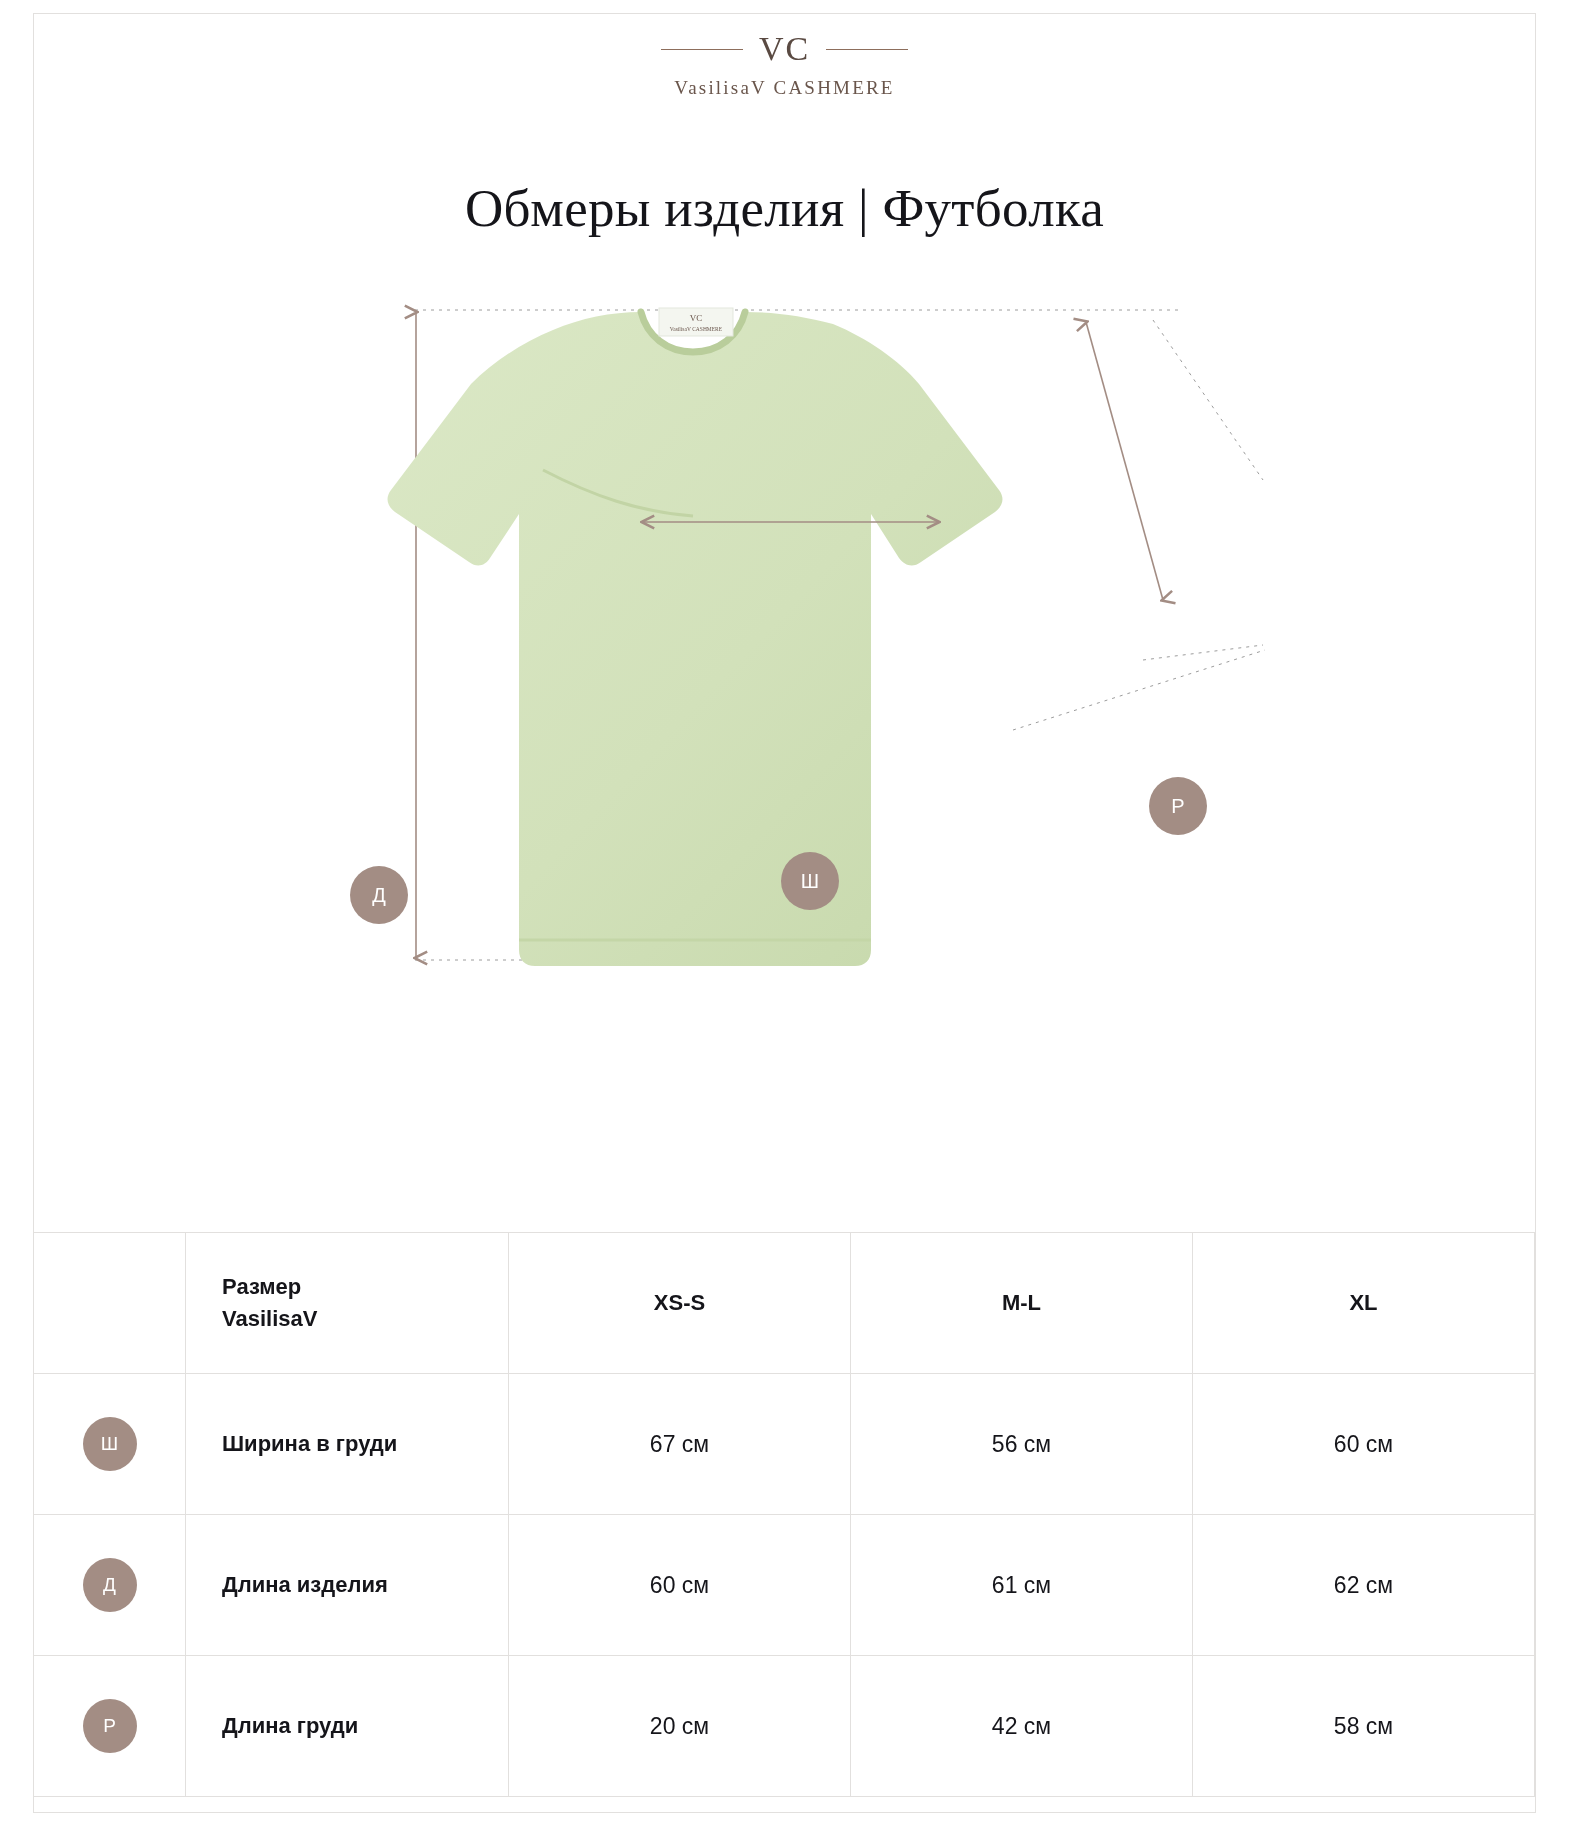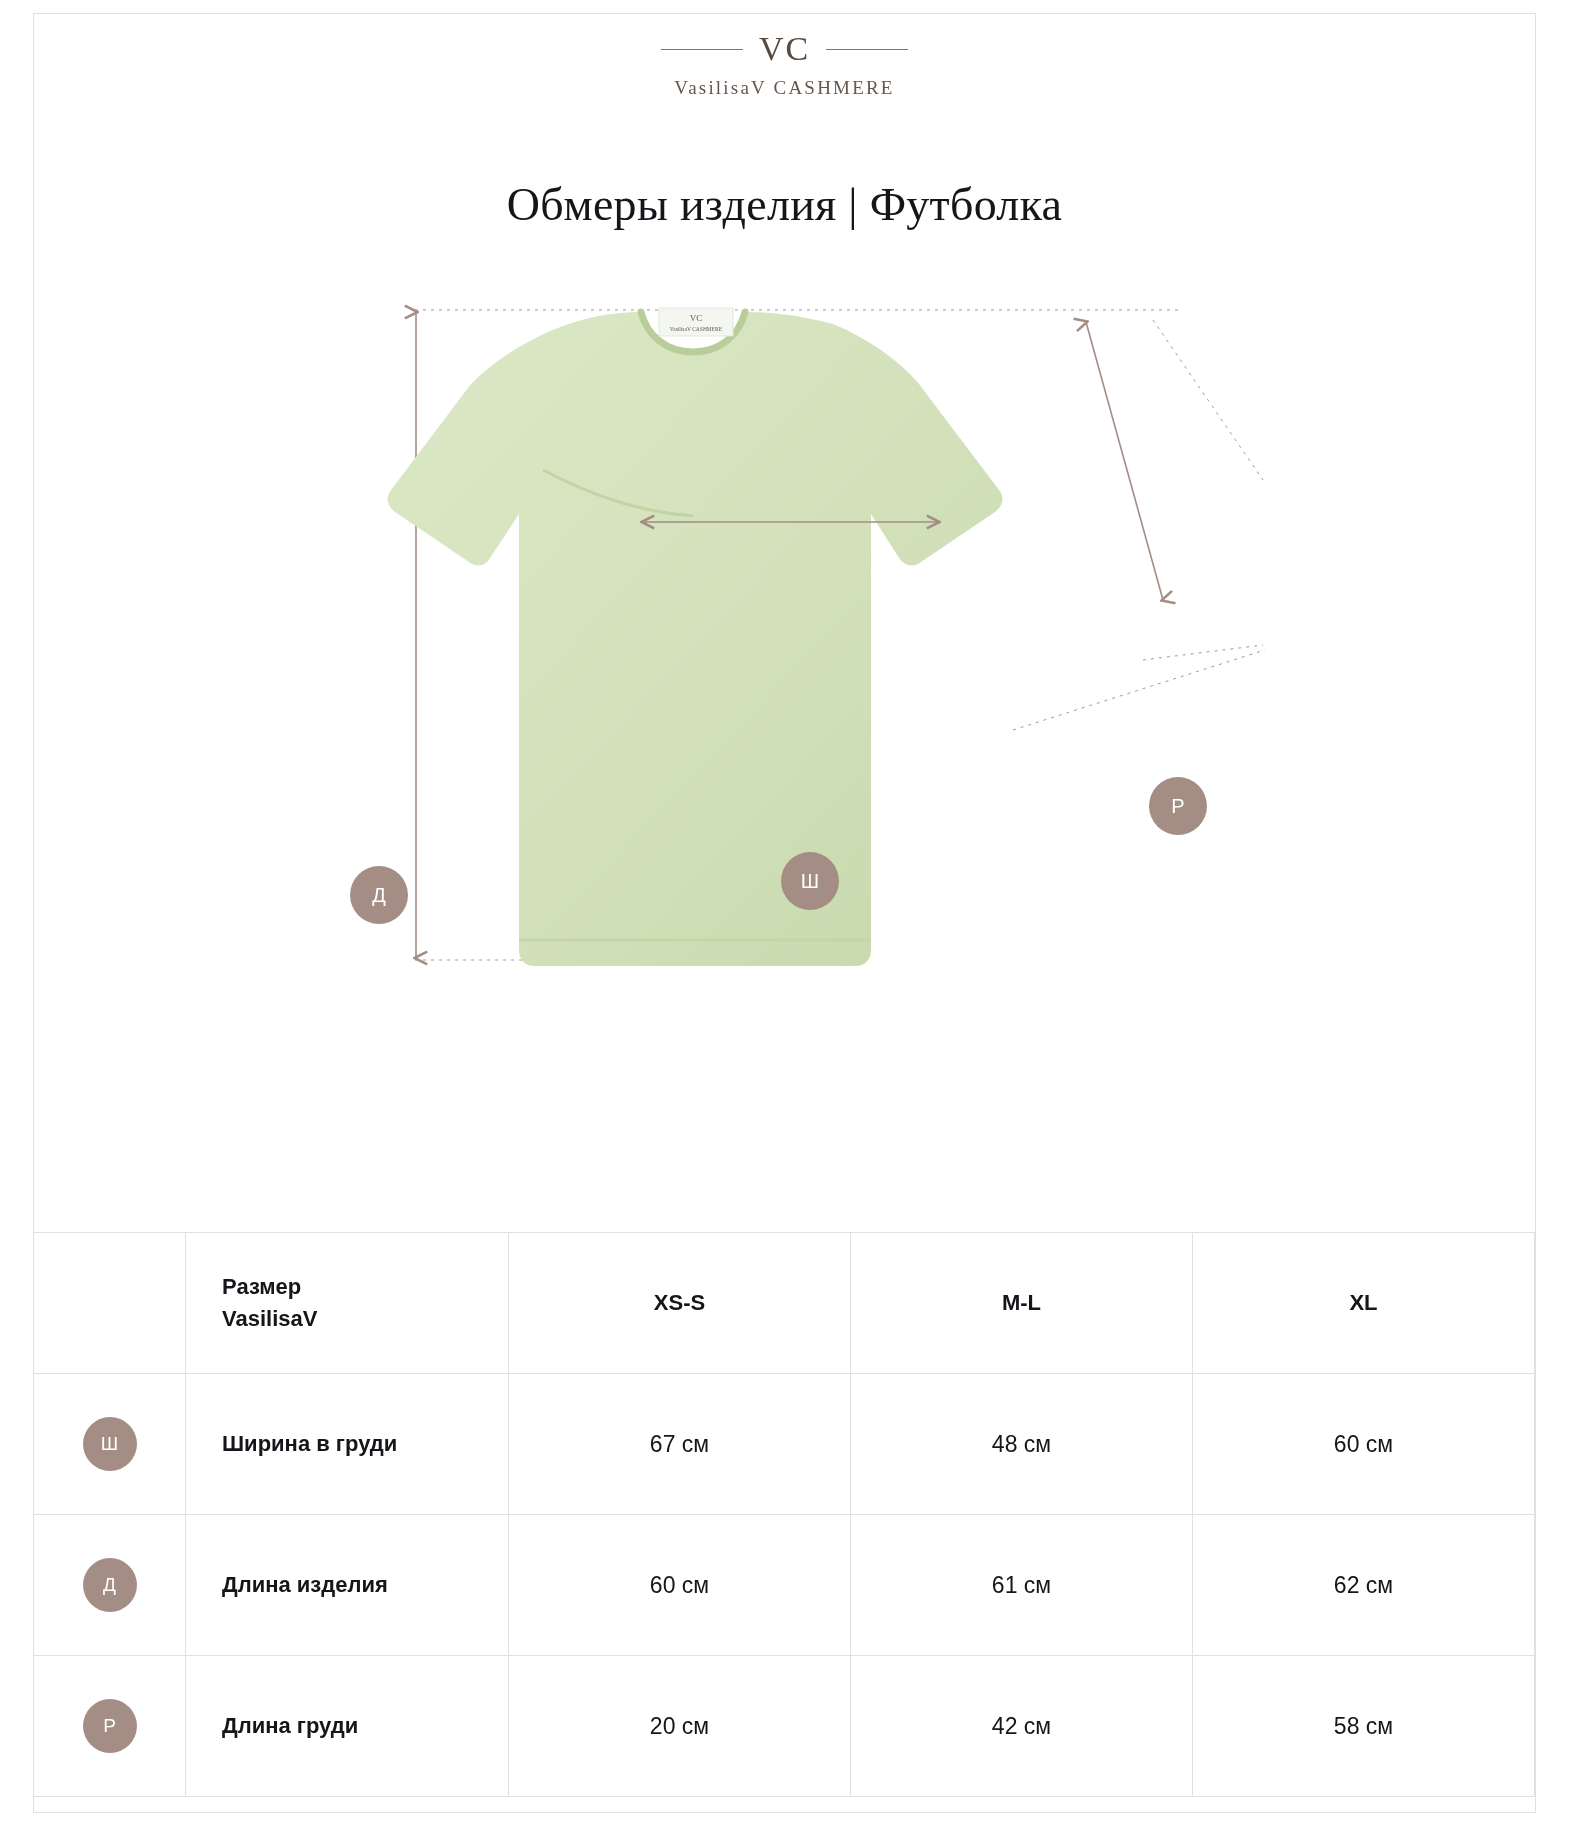--- a/index.html
+++ b/index.html
@@ -66,21 +66,21 @@
   }
 
   
   .doc-title {
     position: absolute;
     left: 0;
     right: 0;
     top: 178px;
     text-align: center;
     font-family: "Liberation Serif", serif;
-    font-size: 46px;
+    font-size: 53px;
     font-weight: 400;
     color: #15151a;
     letter-spacing: 0.3px;
   }
 
   
   .illustration {
     position: absolute;
     left: 33px;
     top: 300px;
@@ -294,21 +294,21 @@
           <td class="cell-size">M-L</td>
           <td class="cell-size">XL</td>
         </tr>
 
         <tr class="body-row">
           <td class="cell-badge">
             <span class="badge-sm">Ш</span>
           </td>
           <td class="cell-label">Ширина в груди</td>
           <td class="cell-value">67 см</td>
-          <td class="cell-value">48 см</td>
+          <td class="cell-value">56 см</td>
           <td class="cell-value">60 см</td>
         </tr>
 
         <tr class="body-row">
           <td class="cell-badge">
             <span class="badge-sm">Д</span>
           </td>
           <td class="cell-label">Длина изделия</td>
           <td class="cell-value">60 см</td>
           <td class="cell-value">61 см</td>

